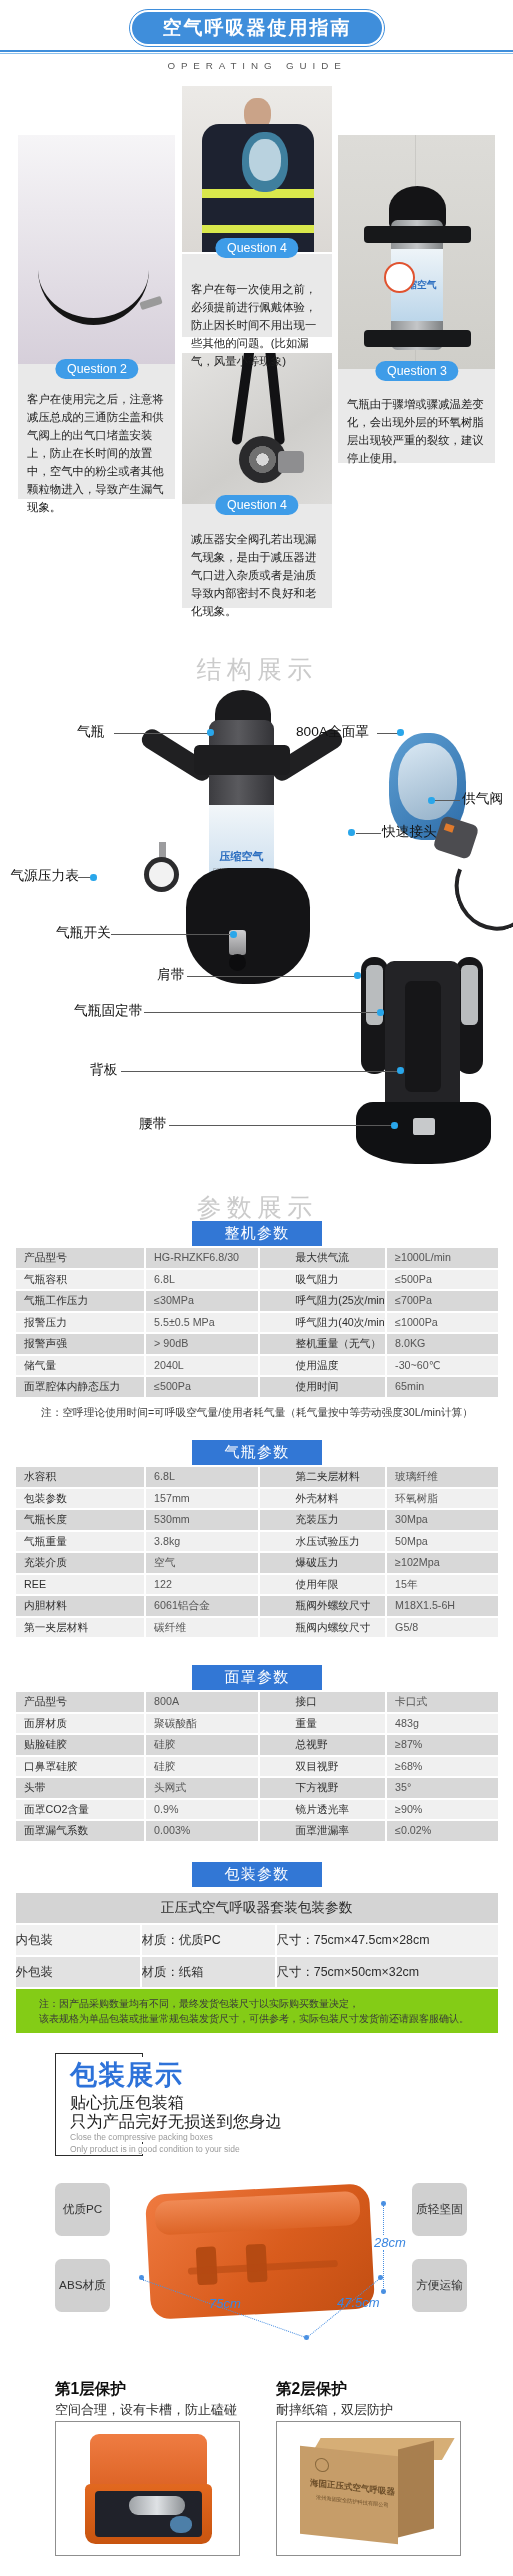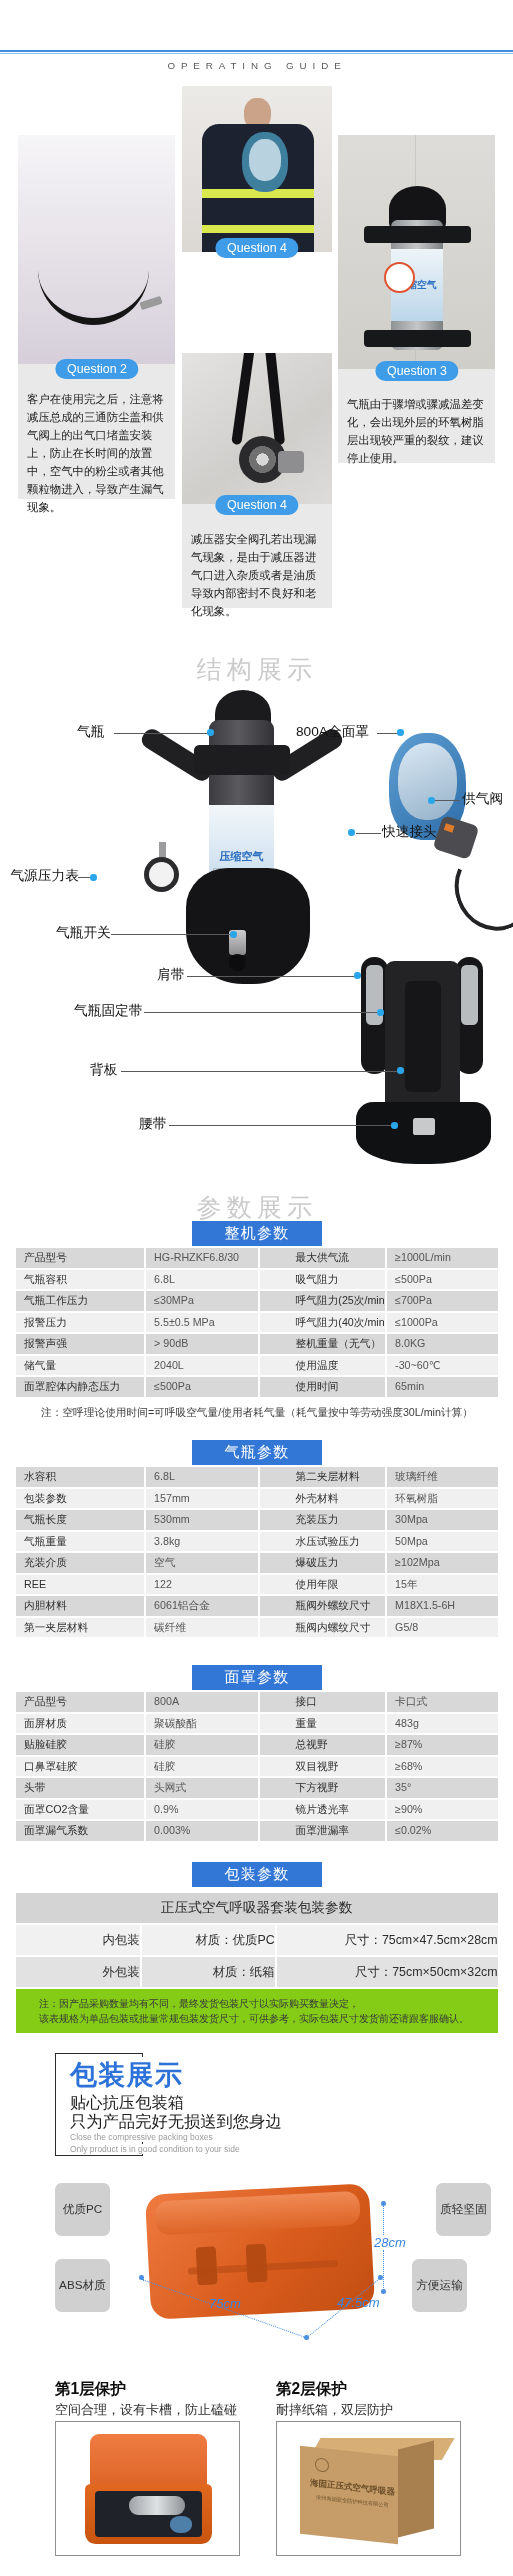--- a/index.html
+++ b/index.html
@@ -97,21 +97,21 @@
   .spec .c2{width:125px;color:#2e2e2e;padding-left:36px;}
   .spec .c3{width:112px;color:#555;flex:1;}
   .spec .odd .tcell{background:#d8d8d8;}
   .spec .even .tcell{background:#f0f0f0;}
   .tnote{position:absolute;left:0;width:514px;text-align:center;font-size:10.7px;color:#3c3c3c;}
 
   .packblock{position:absolute;left:15.6px;top:1893px;width:482px;}
   .pack-header{height:30px;background:#d4d4d4;display:flex;align-items:center;justify-content:center;
     font-size:13.7px;color:#2b2b2b;margin-bottom:2px;}
   .pack-rows .trow{margin-bottom:2px;}
-  .pack-rows .tcell{height:30px;line-height:30px;font-size:12.4px;padding-left:0;text-align:right;}
+  .pack-rows .tcell{height:30px;line-height:30px;font-size:12.4px;padding-left:0;text-align:left;}
   .pack-rows .c0{width:124px;}
   .pack-rows .c1{width:133px;}
   .pack-rows .c2{flex:1;}
   .pack-rows .odd .tcell{background:#f1f1f1;color:#2e2e2e;}
   .pack-rows .even .tcell{background:#e2e2e2;color:#2e2e2e;}
   .pack-note{background:#84cc16;padding:6.5px 0 7.8px 23.4px;font-size:10px;color:#3a3a3a;line-height:15px;}
 
   
   .pk-box{position:absolute;left:55px;top:2053px;width:86px;height:101px;border:1.3px solid #2c2c2c;}
   .pk-title{position:absolute;left:70px;top:2057px;font-size:27px;font-weight:bold;color:#2d72d9;
@@ -146,20 +146,23 @@
   .carton-txt{position:absolute;left:30px;top:60px;width:91px;transform:skewY(6deg) rotate(0.5deg);
     color:#6d4f2a;font-size:8.5px;font-weight:bold;text-align:center;line-height:11px;}
   .carton-txt small{font-size:5.2px;font-weight:normal;display:block;margin-top:2.6px;}
   .carton-logo{position:absolute;left:38px;top:36px;width:11.7px;height:11.7px;border:1.3px solid #8a6a3e;border-radius:50%;transform:skewY(6deg);}
 </style>
 </head>
 <body>
 
 <div id="page">
 
+  <div class="hdr-pill-outer">
+    <div class="hdr-pill-inner">空气呼吸器使用指南</div>
+  </div>
   <div class="hdr-line1"></div>
   <div class="hdr-line2"></div>
   <div class="hdr-sub">OPERATING GUIDE</div>
 
   <div class="photo ph-person abs" style="left:182px;top:86px;width:150px;height:166px;">
     <div class="person-head"></div>
     <div class="person-body"></div>
     <div class="stripe" style="left:19.5px;top:103px;width:112px;height:9px;"></div>
     <div class="stripe" style="left:19.5px;top:139px;width:112px;height:7.8px;"></div>
     <div class="mask-blob">
@@ -184,20 +187,21 @@
   </div>
 
   <div class="photo ph-marble abs" style="left:182px;top:353px;width:150px;height:151px;">
     <div class="reg-hose" style="left:56px;transform:rotate(8deg);"></div>
     <div class="reg-hose" style="left:88px;transform:rotate(-6deg);"></div>
     <div class="reg-body"></div>
     <div class="reg-side"></div>
   </div>
 
   <div class="qpill" style="top:238px;left:257px;">Question 4</div>
+  <div class="qtext" style="left:182px;top:254px;width:150px;height:83px;">客户在每一次使用之前，必须提前进行佩戴体验，防止因长时间不用出现一些其他的问题。(比如漏气，风量小等现象)</div>
 
   <div class="qpill" style="top:359px;left:97px;">Question 2</div>
   <div class="qtext" style="left:18px;top:364px;width:157px;height:135px;">客户在使用完之后，注意将减压总成的三通防尘盖和供气阀上的出气口堵盖安装上，防止在长时间的放置中，空气中的粉尘或者其他颗粒物进入，导致产生漏气现象。</div>
 
   <div class="qpill" style="top:361px;left:417px;">Question 3</div>
   <div class="qtext" style="left:338px;top:369px;width:157px;height:94px;">气瓶由于骤增或骤减温差变化，会出现外层的环氧树脂层出现较严重的裂纹，建议停止使用。</div>
 
   <div class="qpill" style="top:495px;left:257px;">Question 4</div>
   <div class="qtext" style="left:182px;top:504px;width:150px;height:104px;">减压器安全阀孔若出现漏气现象，是由于减压器进气口进入杂质或者是油质导致内部密封不良好和老化现象。</div>
 
@@ -444,21 +448,21 @@
 
   <div class="pk-box"></div>
   <div class="pk-title">包装展示</div>
   <div class="pk-line" style="top:2092px;">贴心抗压包装箱</div>
   <div class="pk-line" style="top:2111px;">只为产品完好无损送到您身边</div>
   <div class="pk-en" style="top:2132px;">Close the compressive packing boxes</div>
   <div class="pk-en" style="top:2144px;">Only product is in good condition to your side</div>
 
   <div class="tag" style="left:55px;top:2183px;">优质PC</div>
   <div class="tag" style="left:55px;top:2259px;">ABS材质</div>
-  <div class="tag" style="left:436px;top:2183px;">质轻坚固</div>
+  <div class="tag" style="left:412px;top:2183px;">质轻坚固</div>
   <div class="tag" style="left:412px;top:2259px;">方便运输</div>
 
   <div class="case-body">
     <div class="case-lid"></div>
     <div class="case-latch" style="left:48px;"></div>
     <div class="case-latch" style="left:98px;"></div>
     <div class="case-groove"></div>
   </div>
 
   <div class="dimline-v" style="left:383px;top:2205px;height:30px;"></div>

